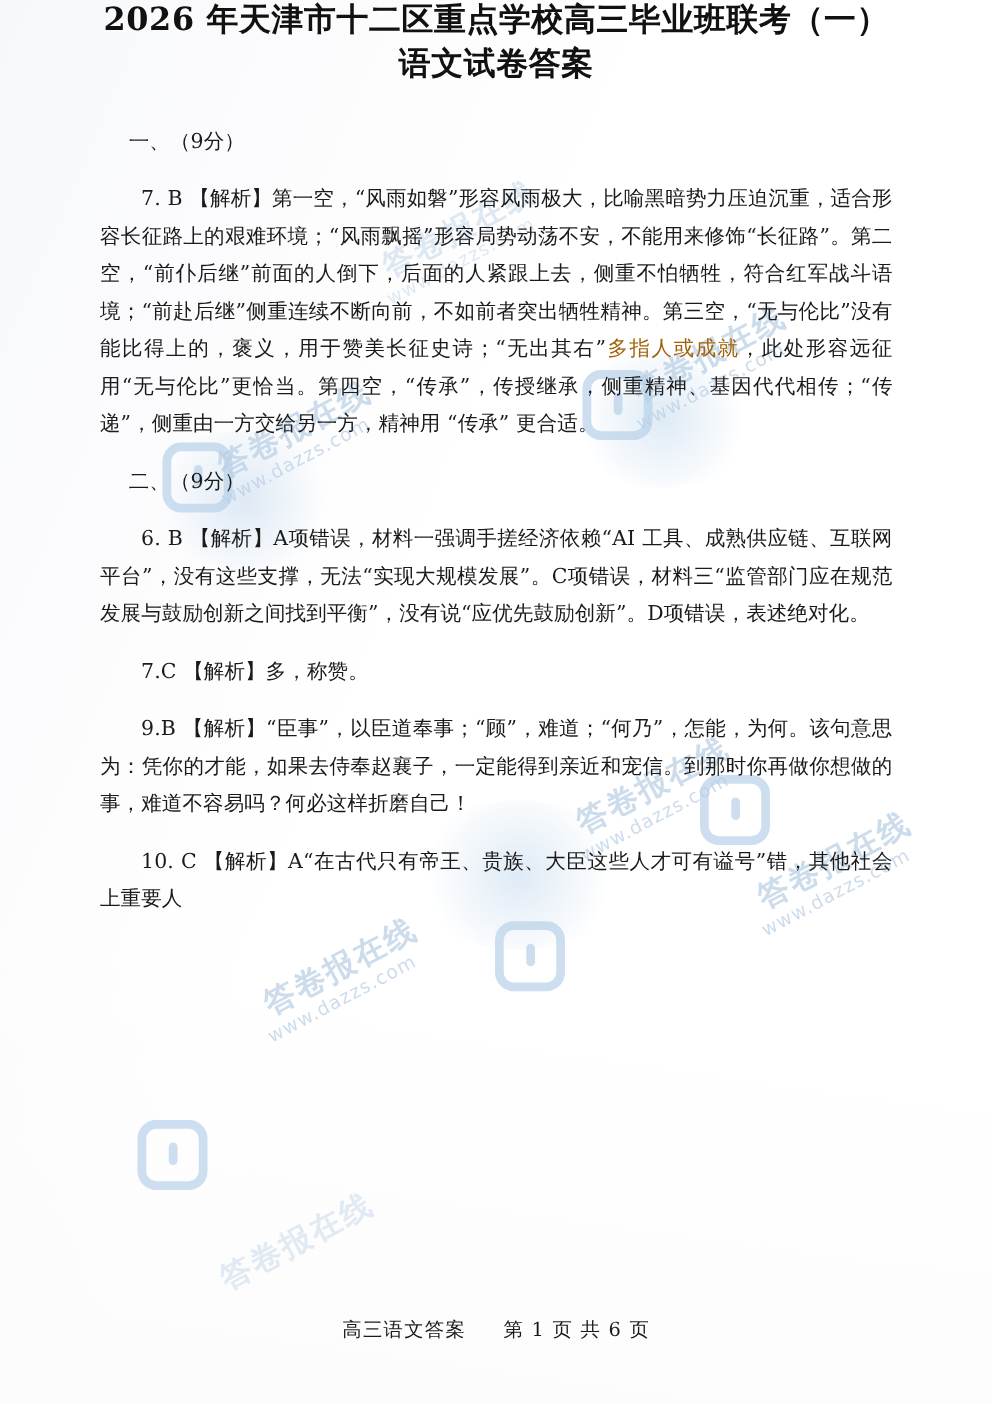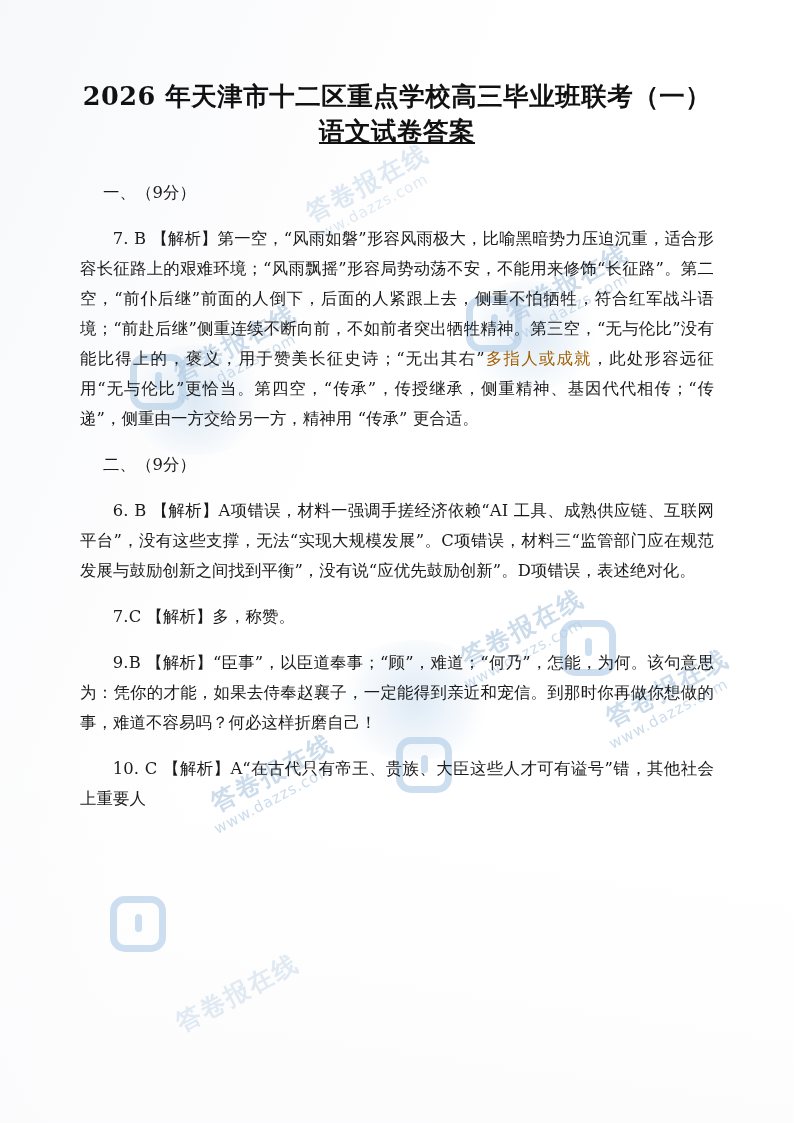--- a/index.html
+++ b/index.html
@@ -94,22 +94,22 @@
   .doc-title {
     text-align: center;
     font-size: 25.5px;
     font-weight: 700;
     line-height: 1.3;
     color: #111;
     letter-spacing: 0.5px;
     margin: 0;
     font-family: "DejaVu Serif", "Liberation Serif", serif;
   }
-  .title-line1 { padding-top: 80px; }
-  .title-line2 { padding-top: 2px; text-decoration: underline; }
+  .title-line1 { }
+  .title-line2 { padding-top: 2px; }
 
   .body-block {
     margin: 0 auto;
     width: 666px;
     padding-top: 14px;
   }
 
   p.para {
     margin: 16px;
     font-size: 16.4px;
@@ -200,14 +200,19 @@
       <p class="para indent">7.C 【解析】多，称赞。</p>
 
 
       <p class="para indent">9.B 【解析】“臣事”，以臣道奉事；“顾”，难道；“何乃”，怎能，为何。该句意思为：凭你的才能，如果去侍奉赵襄子，一定能得到亲近和宠信。到那时你再做你想做的事，难道不容易吗？何必这样折磨自己！</p>
 
       <p class="para indent">10. C 【解析】A“在古代只有帝王、贵族、大臣这些人才可有谥号”错，其他社会上重要人</p>
 
     </div>
   </div>
 
+  <div class="footer">
+    <span>高三语文答案</span>
+    <span style="display:inline-block; width:18px;"></span>
+    <span>第 1 页 共 6 页</span>
+  </div>
 
 </div>
 
 </body></html>

